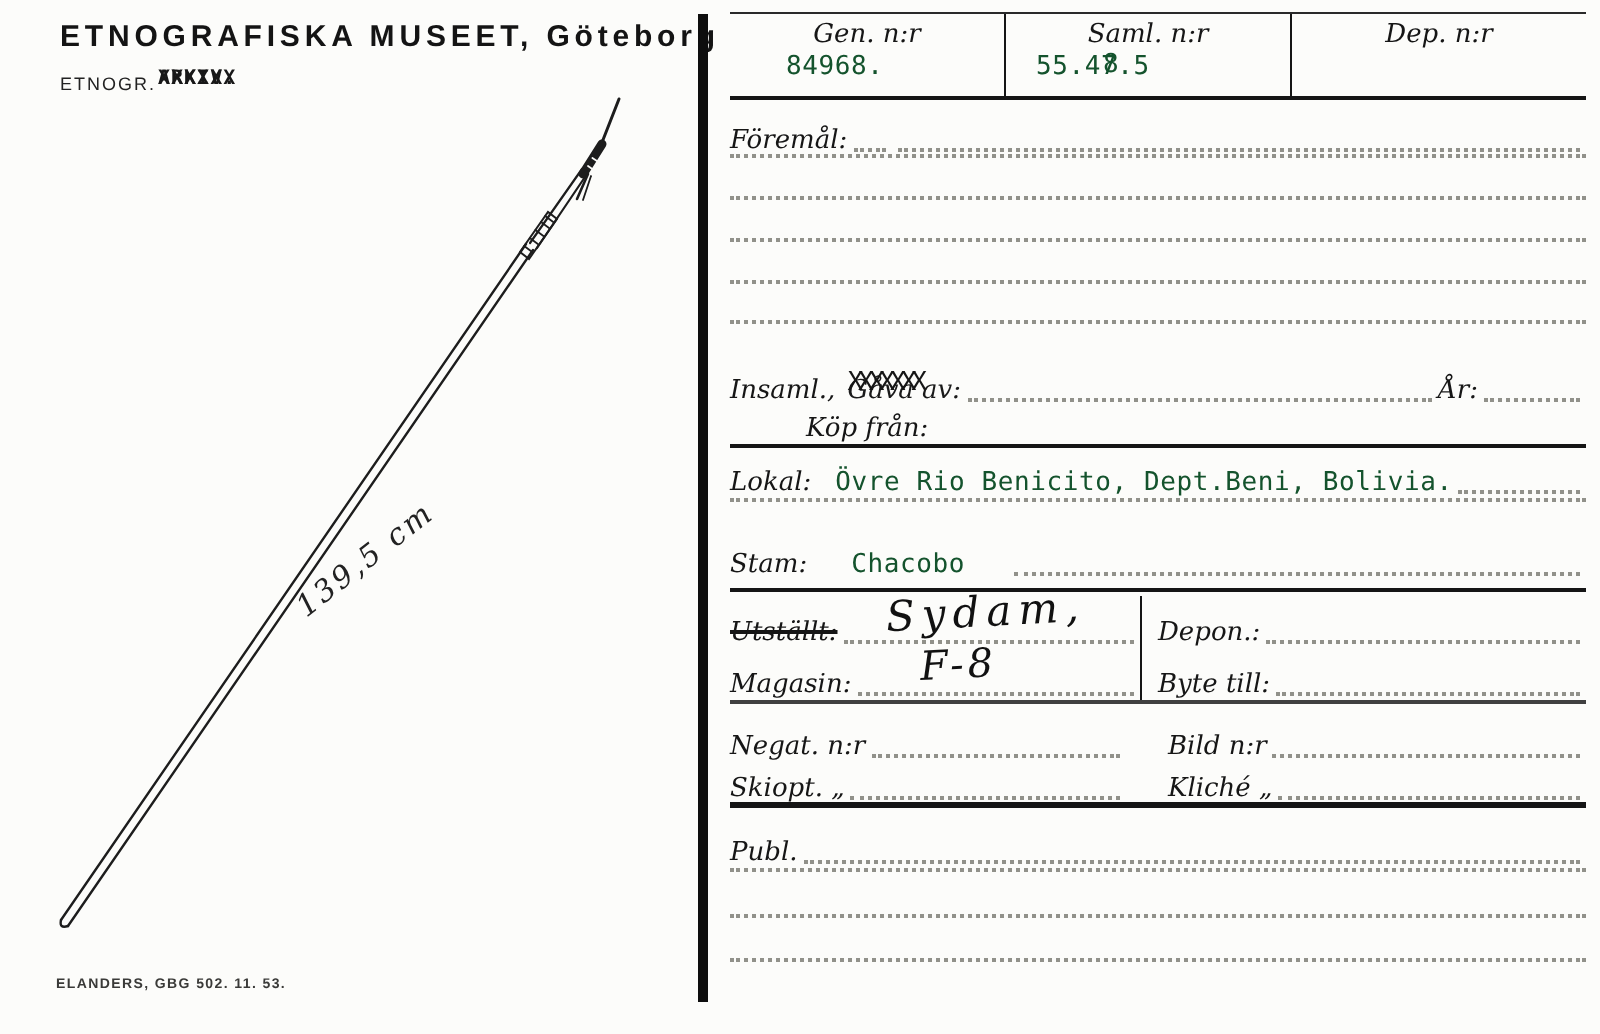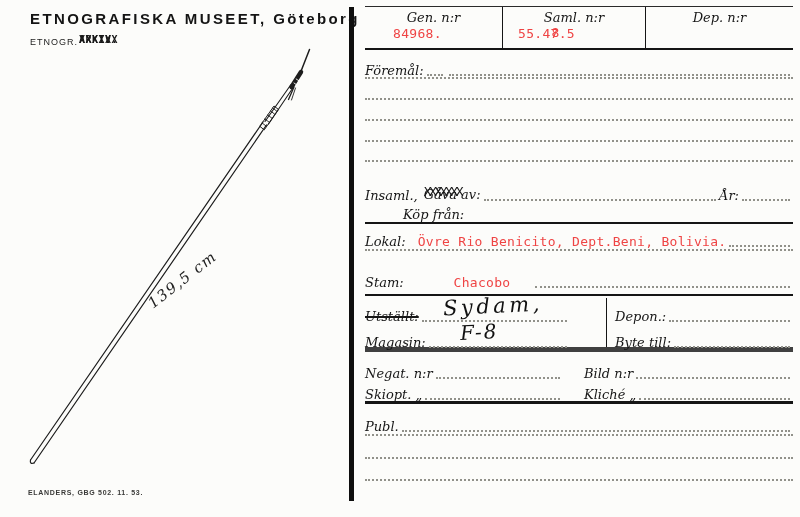--- a/index.html
+++ b/index.html
@@ -36,21 +36,21 @@
     font-family:"Liberation Sans", sans-serif; font-weight:bold;
     font-size:7px; letter-spacing:0.7px; color:#3a3a38;
   }
   .drawing { position:absolute; left:0; top:0; }
   
   .vrule { position:absolute; left:349px; top:7px; width:5px; height:494px; background:#0e0e0e; }
   
   .form { position:absolute; left:365px; top:0; width:428px; height:517px; }
   .row { position:absolute; left:0; width:428px; display:flex; align-items:flex-end; }
   .label { font:italic 13px "DejaVu Serif", serif; color:#161616; white-space:nowrap; }
-  .type  { font:13px "DejaVu Sans Mono", monospace; letter-spacing:0.3px; color:#ef4444; white-space:nowrap; }
+  .type  { font:13px "DejaVu Sans Mono", monospace; letter-spacing:0.3px; color:#14532d; white-space:nowrap; }
   .lead  { flex:1; border-bottom:2px dotted #91918a; margin:0 3px 2px 3px; min-width:8px; }
   .lead.short { flex:0 0 16px; }
   .dotline { position:absolute; left:0; width:428px; border-bottom:2px dotted #91918a; }
   .solidline { position:absolute; left:0; width:428px; border-bottom:2.5px solid #151515; }
   
   .toprow {
     position:absolute; top:6px; left:0; width:428px; height:44px; display:flex;
     border-top:1.5px solid #2a2a2a; border-bottom:2.5px solid #151515;
   }
   .cell { padding-top:3px; }
@@ -174,26 +174,26 @@
 
     <div class="row" style="top:228px; height:21px;">
       <span class="label">Lokal:</span>
       <span class="type" style="margin-left:12px;">Övre Rio Benicito, Dept.Beni, Bolivia.</span>
       <span class="lead"></span>
     </div>
     <div class="dotline" style="top:249px;"></div>
 
     <div class="row" style="top:269px; height:21px;gap:22px;">
       <span class="label">Stam:</span>
-      <span class="type" style="margin-left:28px;">Chacobo</span>
+      <span class="type" style="">Chacobo</span>
       <span class="lead"></span>
     </div>
     <div class="solidline" style="top:294px;"></div>
 
-    <div class="twocol divided" style="top:298px; height:54px; border-bottom:5px solid #404040;gap:36px;">
+    <div class="twocol divided" style="top:298px; height:54px; border-bottom:2px solid #404040;">
       <div class="col-l">
         <div class="subline">
           <span class="label strike">Utställt:</span>
           <span class="lead"></span>
         </div>
         <div class="subline">
           <span class="label">Magasin:</span>
           <span class="lead"></span>
         </div>
         <span class="hand" style="left:78px; top:-4px;">Sydam,</span>

